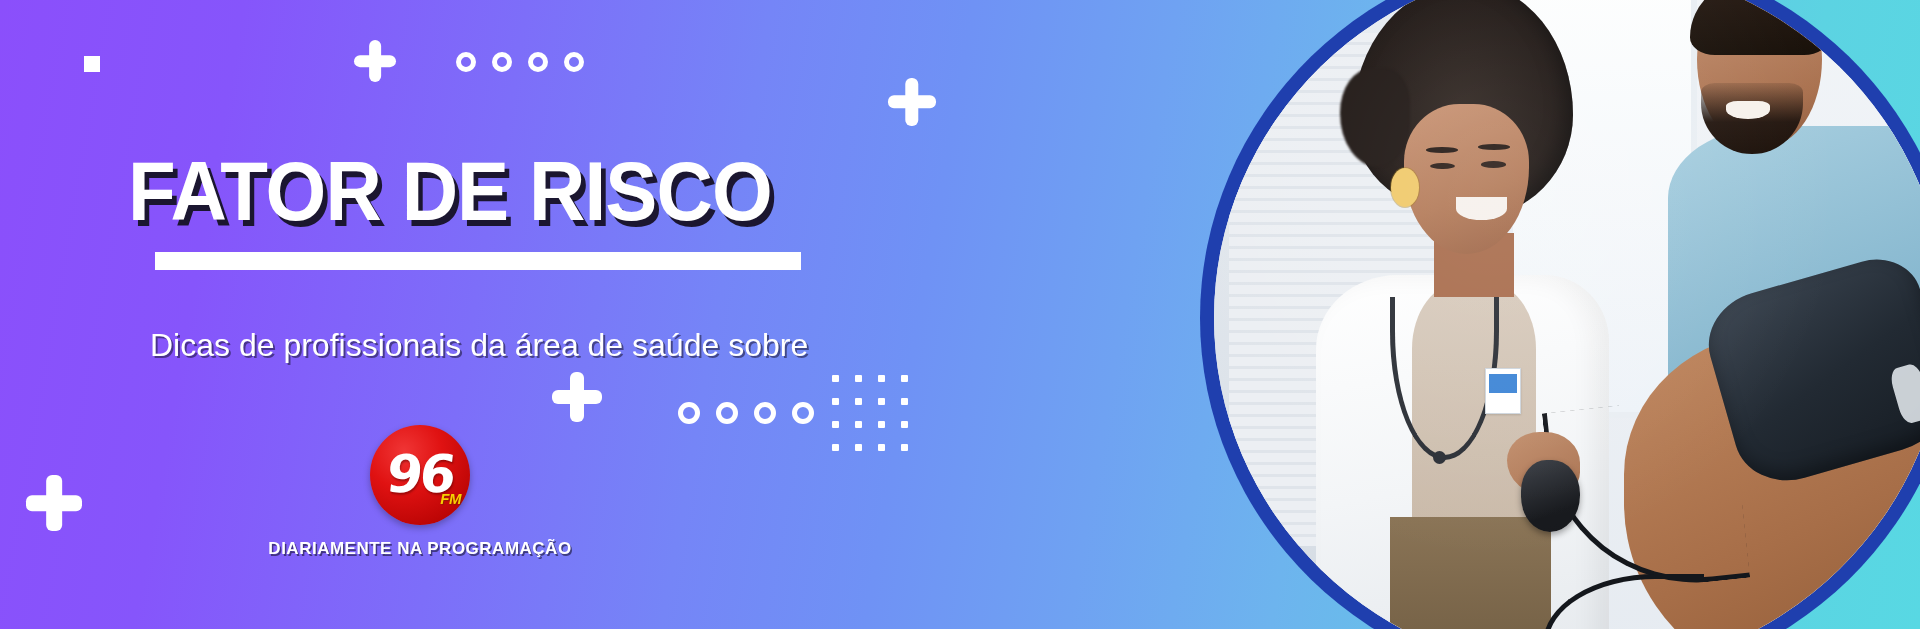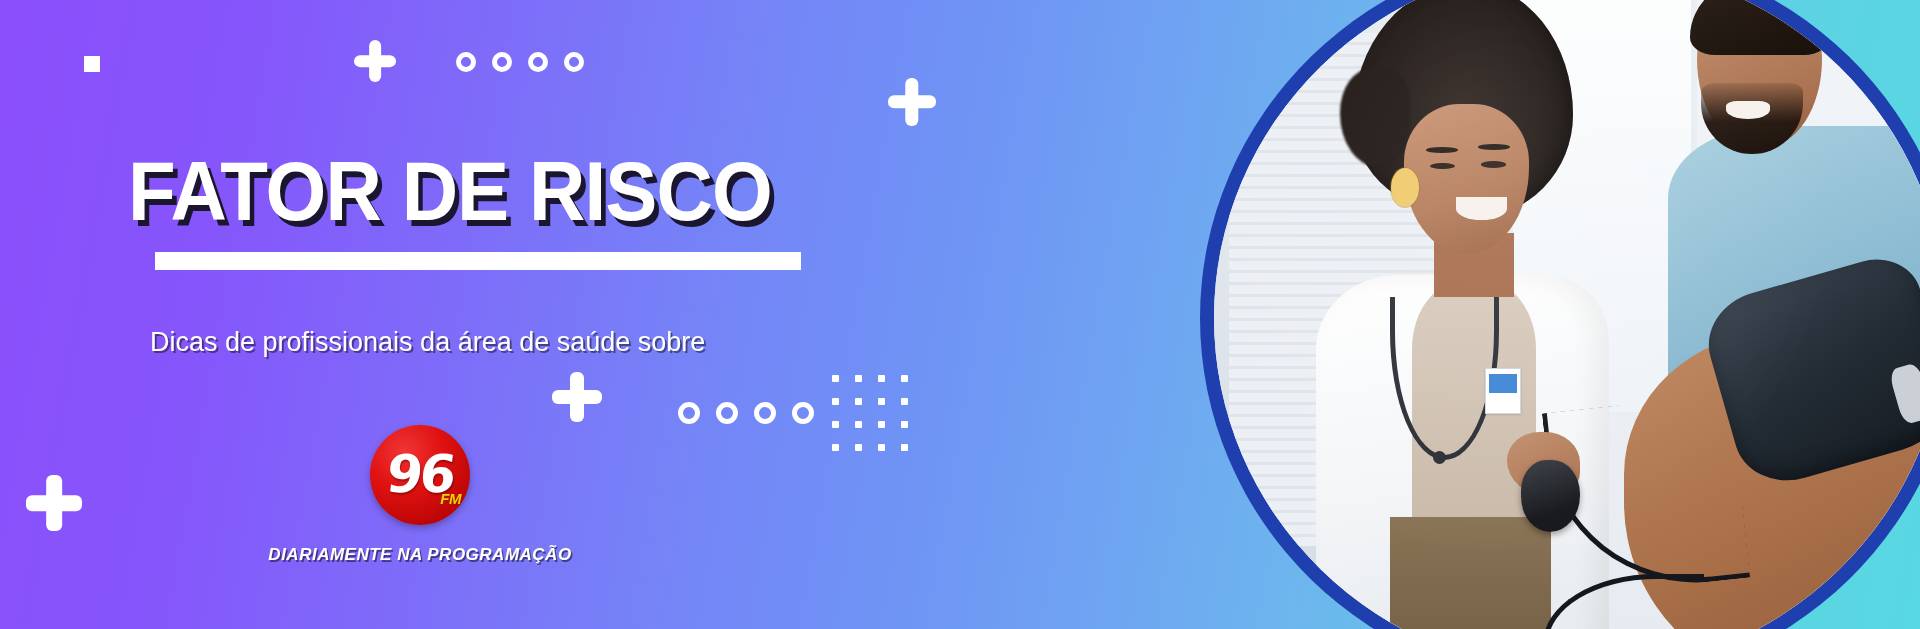--- a/index.html
+++ b/index.html
@@ -91,21 +91,21 @@
     position:absolute;
     left:155px; top:252px;
     width:646px; height:18px;
     background:#ffffff;
   }
 
   .subtitle {
     position:absolute;
     left:150px; top:325px;
     width:700px;
-    font-size:27px;
+    font-size:32px;
     line-height:1.28;
     color:#ffffff;
     text-shadow:2px 2px 0 rgba(24,20,50,.55);
     font-weight:400;
   }
   .subtitle span { display:block; }
 
   
   .logo-wrap {
     position:absolute;
@@ -138,23 +138,22 @@
     position:absolute;
     right:9px; bottom:18px;
     font-size:15px;
     font-weight:bold;
     font-style:italic;
     color:#f7d000;
     letter-spacing:-0.5px;
     text-shadow:1px 1px 1px rgba(100,40,0,.5);
   }
   .logo-tag {
-    margin-top:20px;
+    margin-top:14px;
     font-size:17px;
-    font-style:italic;
     font-weight:bold;
     letter-spacing:.5px;
     color:#ffffff;
     text-shadow:1.5px 1.5px 0 rgba(24,20,50,.6);
   }
 
   
   .photo-frame {
     position:absolute;
     right:-40px; top:-52px;

